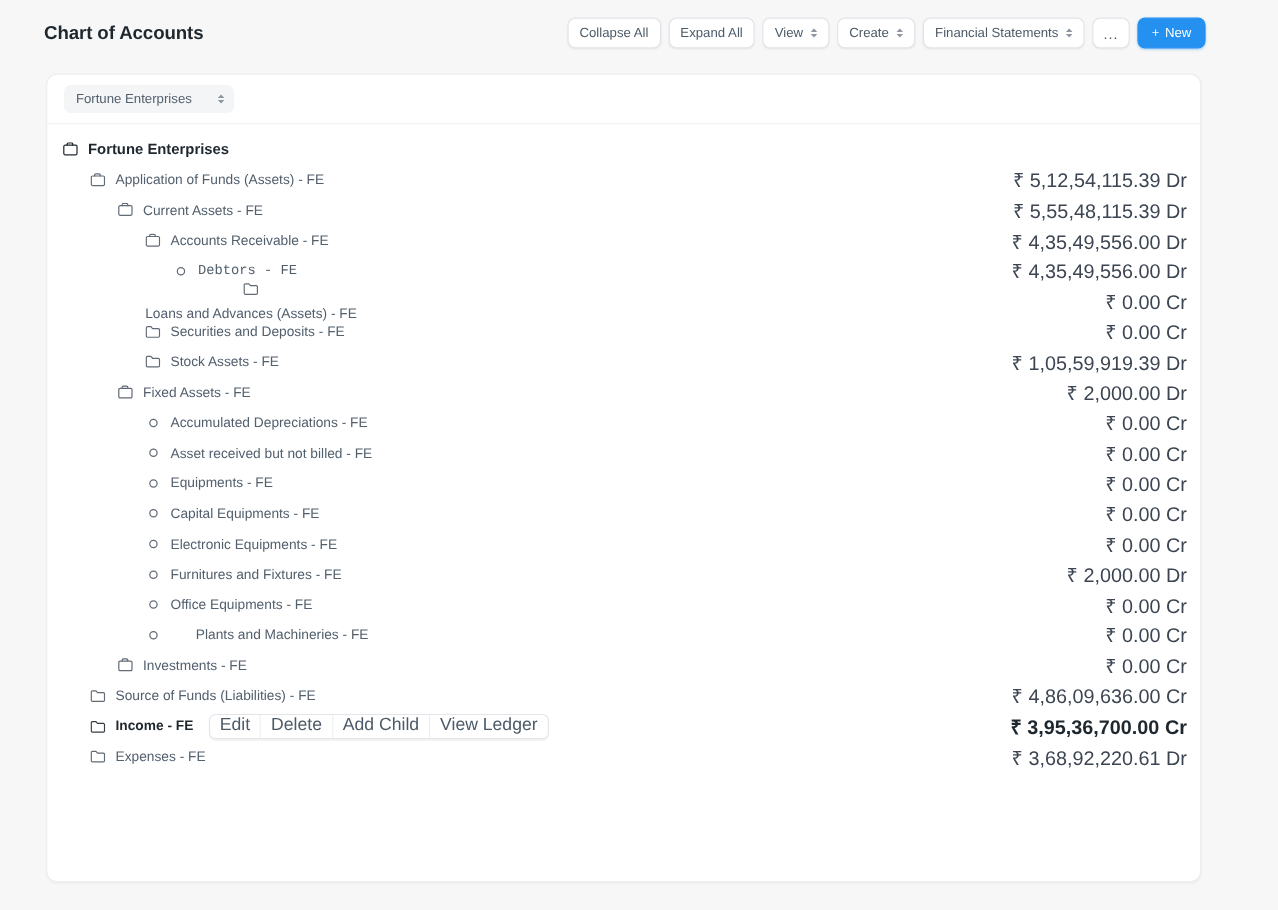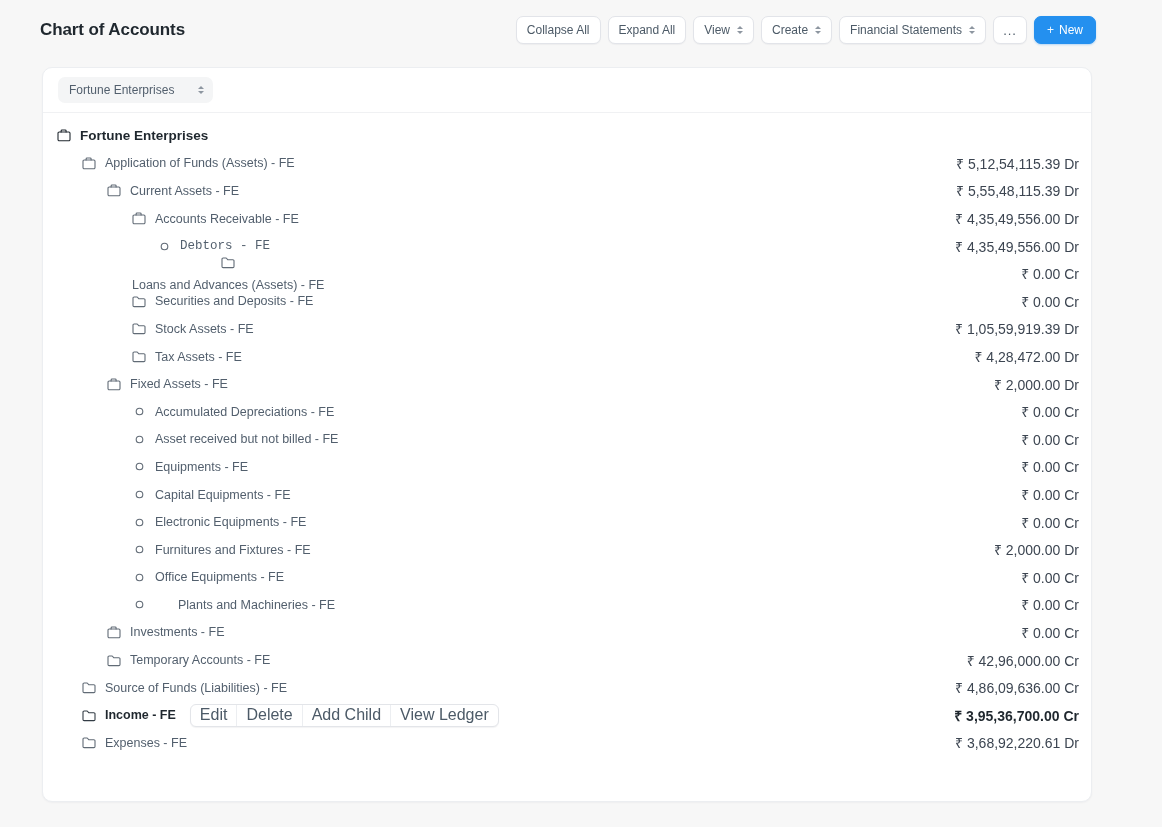--- a/index.html
+++ b/index.html
@@ -149,21 +149,21 @@
     font-size: 13.5px;
     font-weight: bold;
     color: #1f272e;
   }
   .tree-row.root .icon { color: #1f272e; }
   .tree-row.active .label { font-weight: bold; color: #1f272e; }
   .tree-row.active .icon { color: #333c45; }
 
   .amount {
     margin-left: auto;
-    font-size: 14px;
+    font-size: 18px;
     color: #3c4551;
     white-space: nowrap;
     padding-left: 20px;
     text-align: center;
   }
   .tree-row.active .amount { font-weight: bold; color: #1f272e; }
 
   
   .row-actions {
     display: inline-flex;
@@ -329,31 +329,20 @@
           <span class="icon">
             <svg width="14" height="13" viewBox="0 0 14 13">
               <path d="M1 3.1a1.1 1.1 0 0 1 1.1-1.1h3.1l1.5 1.7h5.2A1.1 1.1 0 0 1 13 4.8v5.7a1.1 1.1 0 0 1-1.1 1.1H2.1A1.1 1.1 0 0 1 1 10.5z" fill="none" stroke="currentColor" stroke-width="1.1" stroke-linejoin="round"></path>
             </svg>
           </span>
           <span class="label">Stock Assets - FE</span>
         </div>
         <div class="amount">₹ 1,05,59,919.39 Dr</div>
       </div>
       <div class="tree-row">
-        <div class="label-wrap" style="padding-left: 89px;">
-          <span class="icon">
-            <svg width="14" height="13" viewBox="0 0 14 13">
-              <path d="M1 3.1a1.1 1.1 0 0 1 1.1-1.1h3.1l1.5 1.7h5.2A1.1 1.1 0 0 1 13 4.8v5.7a1.1 1.1 0 0 1-1.1 1.1H2.1A1.1 1.1 0 0 1 1 10.5z" fill="none" stroke="currentColor" stroke-width="1.1" stroke-linejoin="round"></path>
-            </svg>
-          </span>
-          <span class="label">Tax Assets - FE</span>
-        </div>
-        <div class="amount">₹ 4,28,472.00 Dr</div>
-      </div>
-      <div class="tree-row">
         <div class="label-wrap" style="padding-left: 64px;">
           <span class="icon">
             <svg width="14" height="13" viewBox="0 0 14 13">
               <path d="M1 4.2a1.2 1.2 0 0 1 1.2-1.2h9.6A1.2 1.2 0 0 1 13 4.2v6.3a1.2 1.2 0 0 1-1.2 1.2H2.2A1.2 1.2 0 0 1 1 10.5z" fill="none" stroke="currentColor" stroke-width="1.1"></path>
               <path d="M4.1 3V1.9a.9.9 0 0 1 .9-.9h3.2a.9.9 0 0 1 .9.9V3" fill="none" stroke="currentColor" stroke-width="1.1" stroke-linecap="round"></path>
             </svg>
           </span>
           <span class="label">Fixed Assets - FE</span>
         </div>
         <div class="amount">₹ 2,000.00 Dr</div>
@@ -450,31 +439,20 @@
         <div class="label-wrap" style="padding-left: 64px;">
           <span class="icon">
             <svg width="14" height="13" viewBox="0 0 14 13">
               <path d="M1 4.2a1.2 1.2 0 0 1 1.2-1.2h9.6A1.2 1.2 0 0 1 13 4.2v6.3a1.2 1.2 0 0 1-1.2 1.2H2.2A1.2 1.2 0 0 1 1 10.5z" fill="none" stroke="currentColor" stroke-width="1.1"></path>
               <path d="M4.1 3V1.9a.9.9 0 0 1 .9-.9h3.2a.9.9 0 0 1 .9.9V3" fill="none" stroke="currentColor" stroke-width="1.1" stroke-linecap="round"></path>
             </svg>
           </span>
           <span class="label">Investments - FE</span>
         </div>
         <div class="amount">₹ 0.00 Cr</div>
-      </div>
-      <div class="tree-row">
-        <div class="label-wrap" style="padding-left: 64px;">
-          <span class="icon">
-            <svg width="14" height="13" viewBox="0 0 14 13">
-              <path d="M1 3.1a1.1 1.1 0 0 1 1.1-1.1h3.1l1.5 1.7h5.2A1.1 1.1 0 0 1 13 4.8v5.7a1.1 1.1 0 0 1-1.1 1.1H2.1A1.1 1.1 0 0 1 1 10.5z" fill="none" stroke="currentColor" stroke-width="1.1" stroke-linejoin="round"></path>
-            </svg>
-          </span>
-          <span class="label">Temporary Accounts - FE</span>
-        </div>
-        <div class="amount">₹ 42,96,000.00 Cr</div>
       </div>
       <div class="tree-row">
         <div class="label-wrap" style="padding-left: 39px;">
           <span class="icon">
             <svg width="14" height="13" viewBox="0 0 14 13">
               <path d="M1 3.1a1.1 1.1 0 0 1 1.1-1.1h3.1l1.5 1.7h5.2A1.1 1.1 0 0 1 13 4.8v5.7a1.1 1.1 0 0 1-1.1 1.1H2.1A1.1 1.1 0 0 1 1 10.5z" fill="none" stroke="currentColor" stroke-width="1.1" stroke-linejoin="round"></path>
             </svg>
           </span>
           <span class="label">Source of Funds (Liabilities) - FE</span>
         </div>

